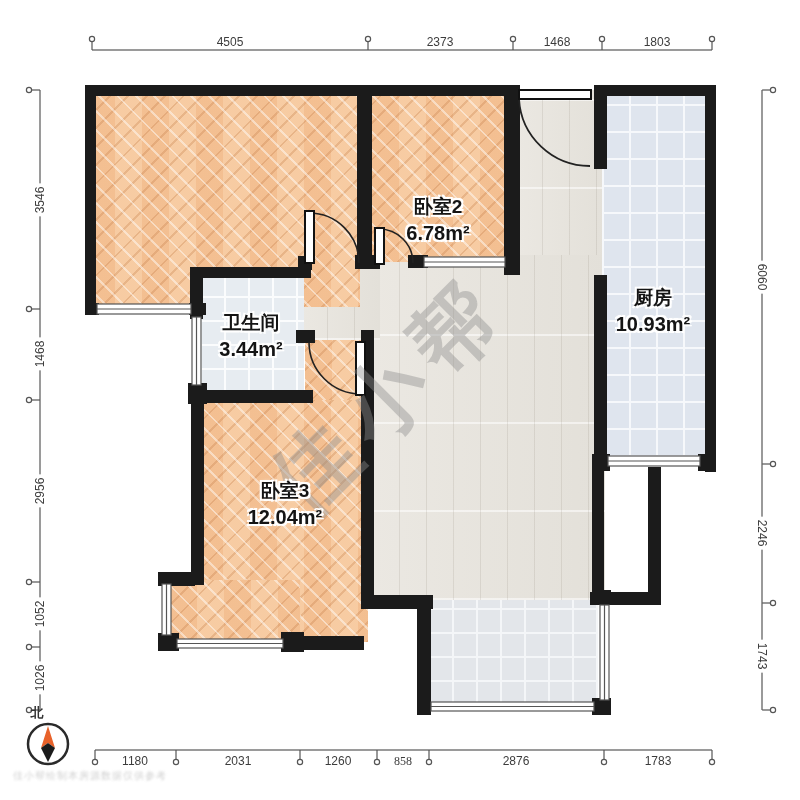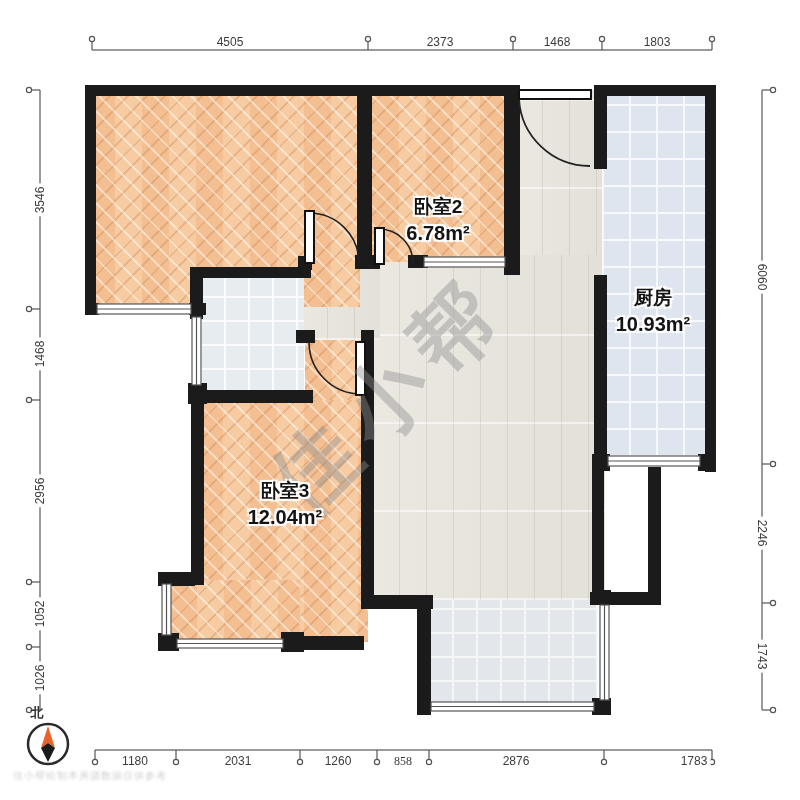--- a/index.html
+++ b/index.html
@@ -271,36 +271,40 @@
   <div class="watermark">佳小帮</div>
 
   <div class="room-label" style="left:438px;top:180px;margin-top:40px;">
     <span class="rname">卧室2</span>
     <span class="rarea">6.78m²</span>
   </div>
   <div class="room-label" style="left:653px;top:283px;margin-top:28px;">
     <span class="rname">厨房</span>
     <span class="rarea">10.93m²</span>
   </div>
+  <div class="room-label" style="left:251px;top:336px;">
+    <span class="rname">卫生间</span>
+    <span class="rarea">3.44m²</span>
+  </div>
   <div class="room-label" style="left:285px;top:504px;">
     <span class="rname">卧室3</span>
     <span class="rarea">12.04m²</span>
   </div>
 
   <span class="dim" style="left:230px;top:42px;">4505</span>
   <span class="dim" style="left:440px;top:42px;">2373</span>
   <span class="dim" style="left:557px;top:42px;">1468</span>
   <span class="dim" style="left:657px;top:42px;">1803</span>
 
   <span class="dim" style="left:135px;top:761px;">1180</span>
   <span class="dim" style="left:238px;top:761px;">2031</span>
   <span class="dim" style="left:338px;top:761px;">1260</span>
   <span class="dim" style="left:403px;top:761px;font-family:Liberation Serif, serif;">858</span>
   <span class="dim" style="left:516px;top:761px;">2876</span>
-  <span class="dim" style="left:658px;top:761px;margin-left:36px;">1783</span>
+  <span class="dim" style="left:658px;top:761px;">1783</span>
 
   <span class="dim vl" style="left:40px;top:200px;">3546</span>
   <span class="dim vl" style="left:40px;top:354px;">1468</span>
   <span class="dim vl" style="left:40px;top:491px;">2956</span>
   <span class="dim vl" style="left:40px;top:614px;">1052</span>
   <span class="dim vl" style="left:40px;top:678px;">1026</span>
 
   <span class="dim vr" style="left:762px;top:277px;">6060</span>
   <span class="dim vr" style="left:762px;top:533px;">2246</span>
   <span class="dim vr" style="left:762px;top:656px;">1743</span>

